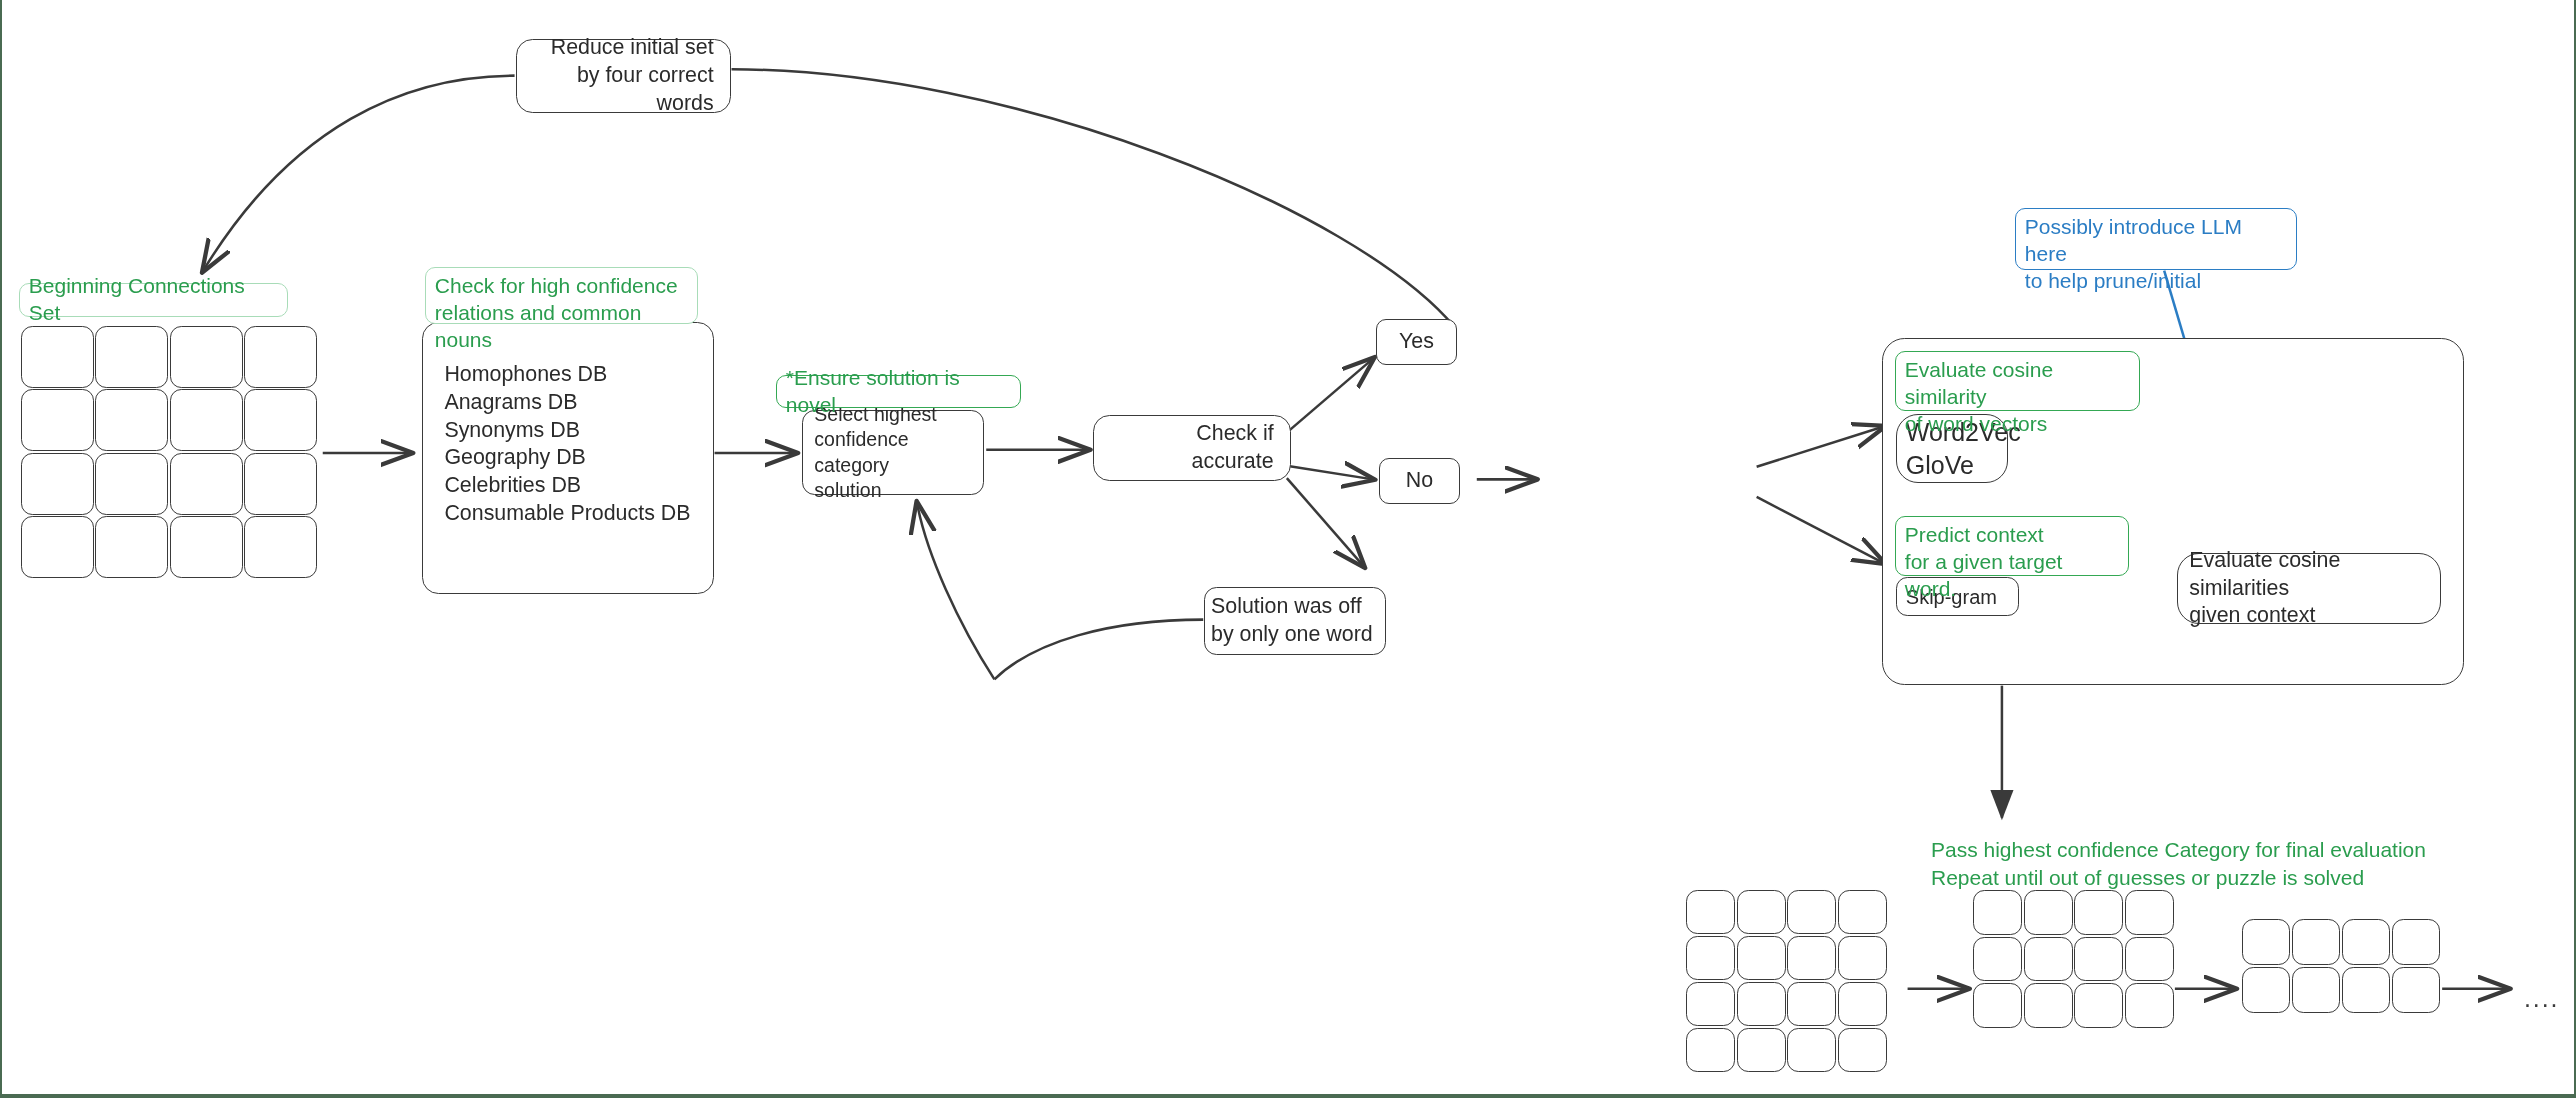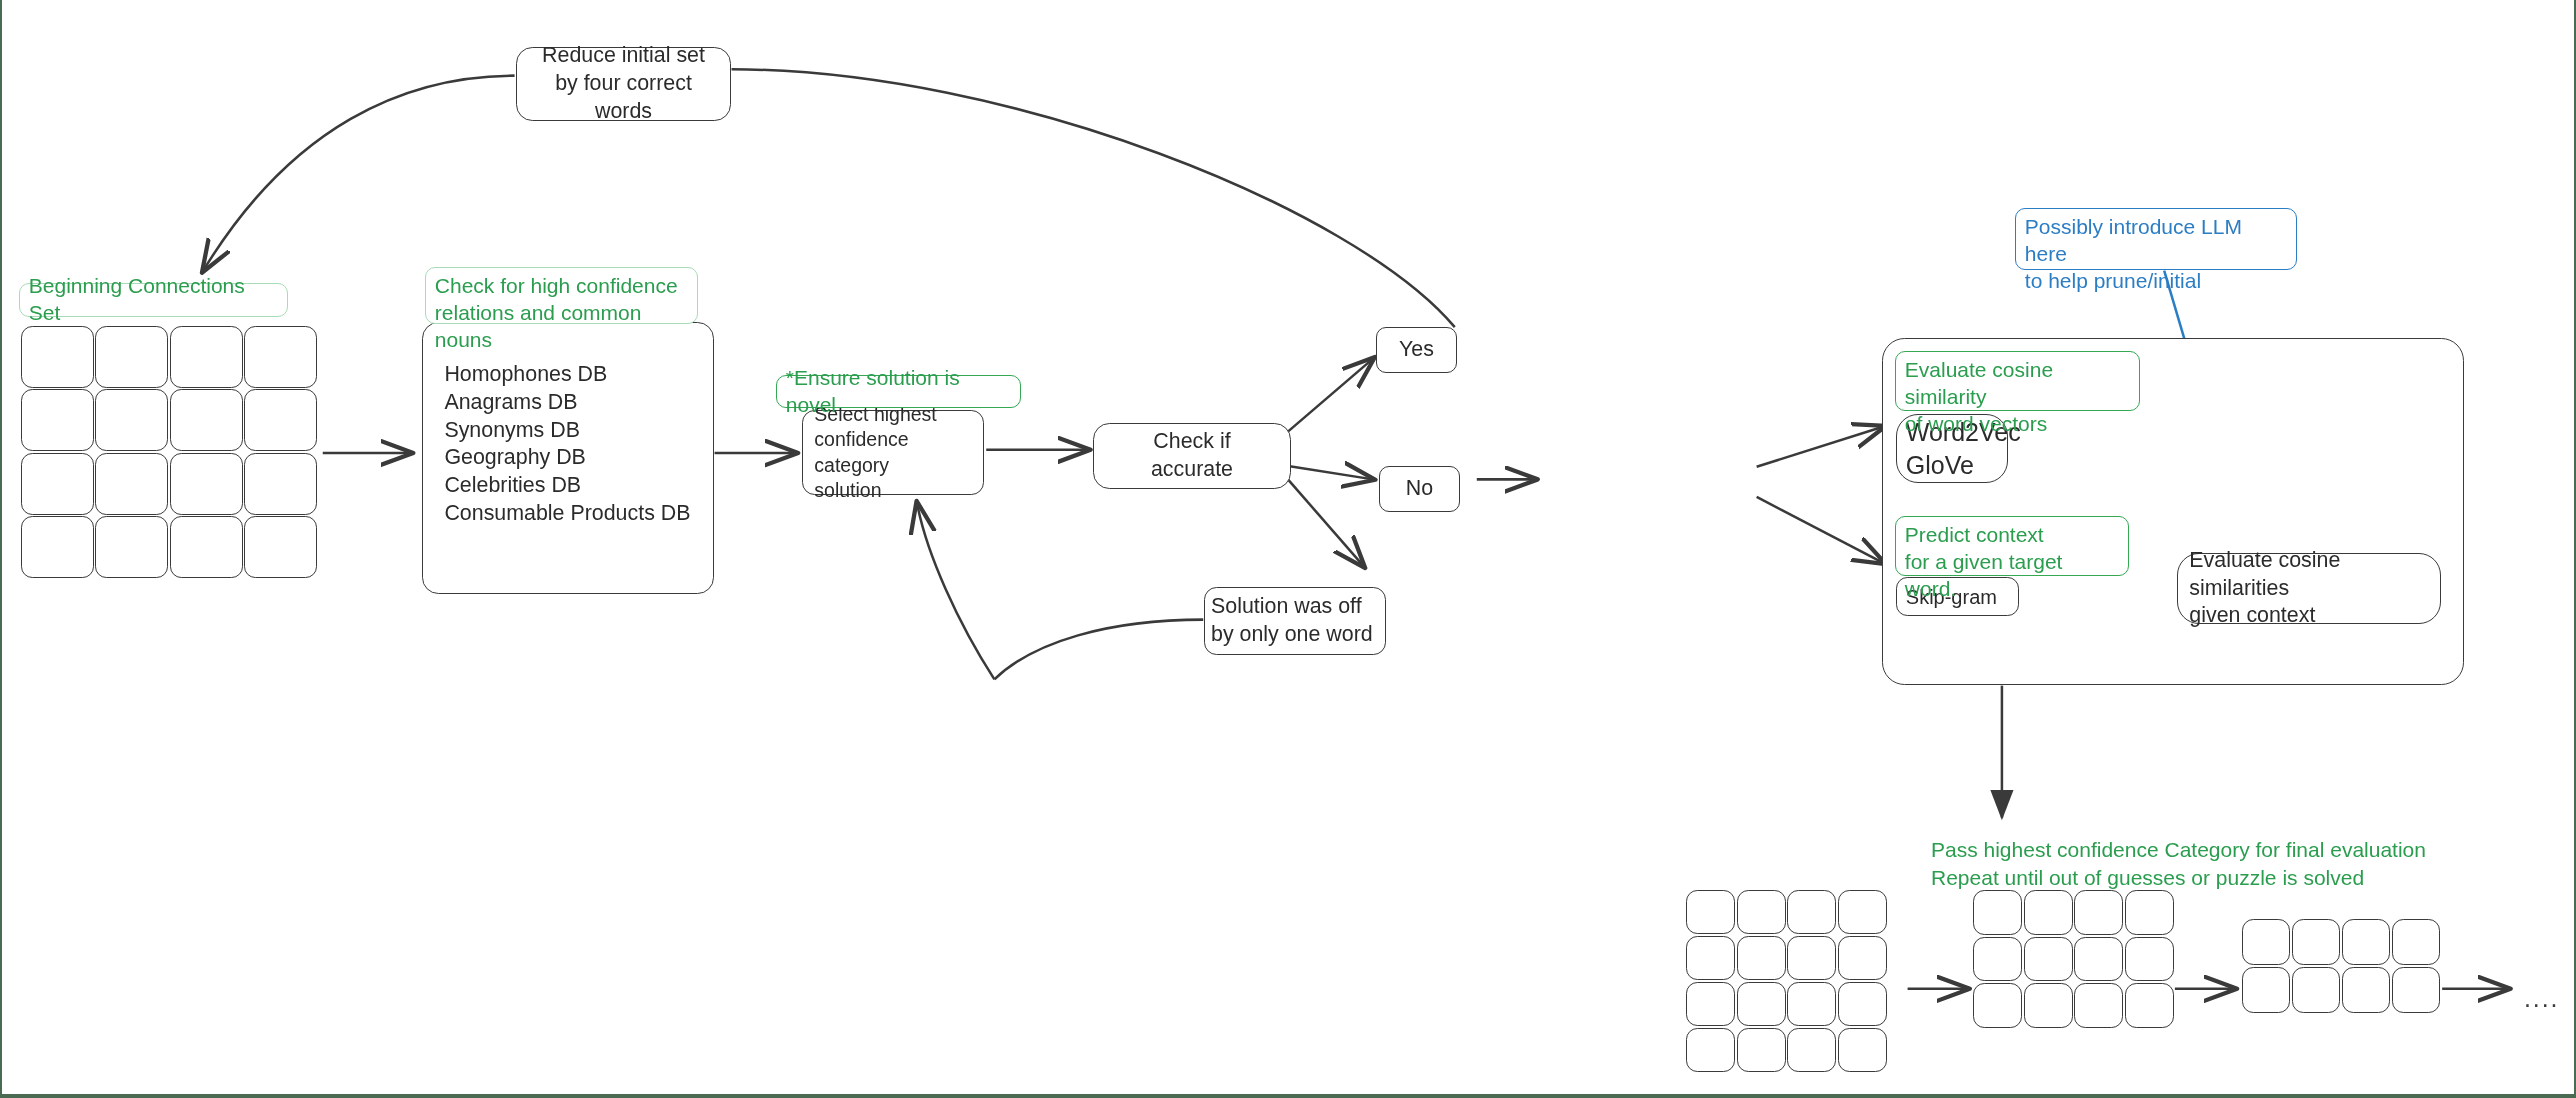--- a/index.html
+++ b/index.html
@@ -37,23 +37,22 @@
     font-size: 21.4px;
     line-height: 1.30;
     padding: 8.8px 12.6px;
     z-index: 3;
     white-space: pre-line;
   }
   .node.center {
     display: flex;
     align-items: center;
     justify-content: center;
-    text-align: center;
+    text-align: right;
     padding: 6.3px 16.4px;
-    margin-top: 8px;
   }
   .node.tl {
     display: flex;
     align-items: center;
     justify-content: flex-start;
     text-align: left;
   }
   .annot {
     position: absolute;
     box-sizing: border-box;

